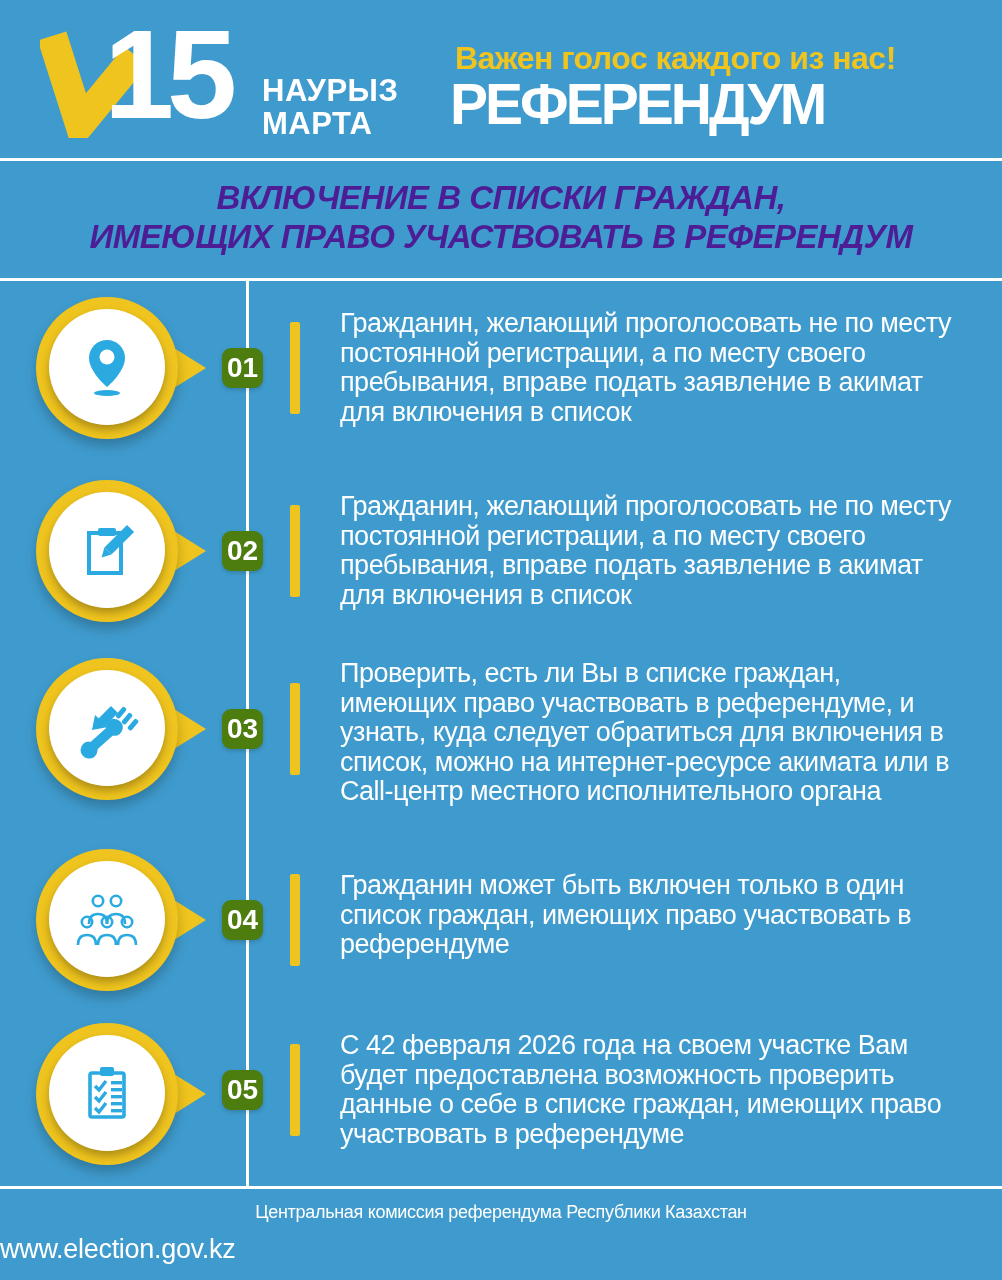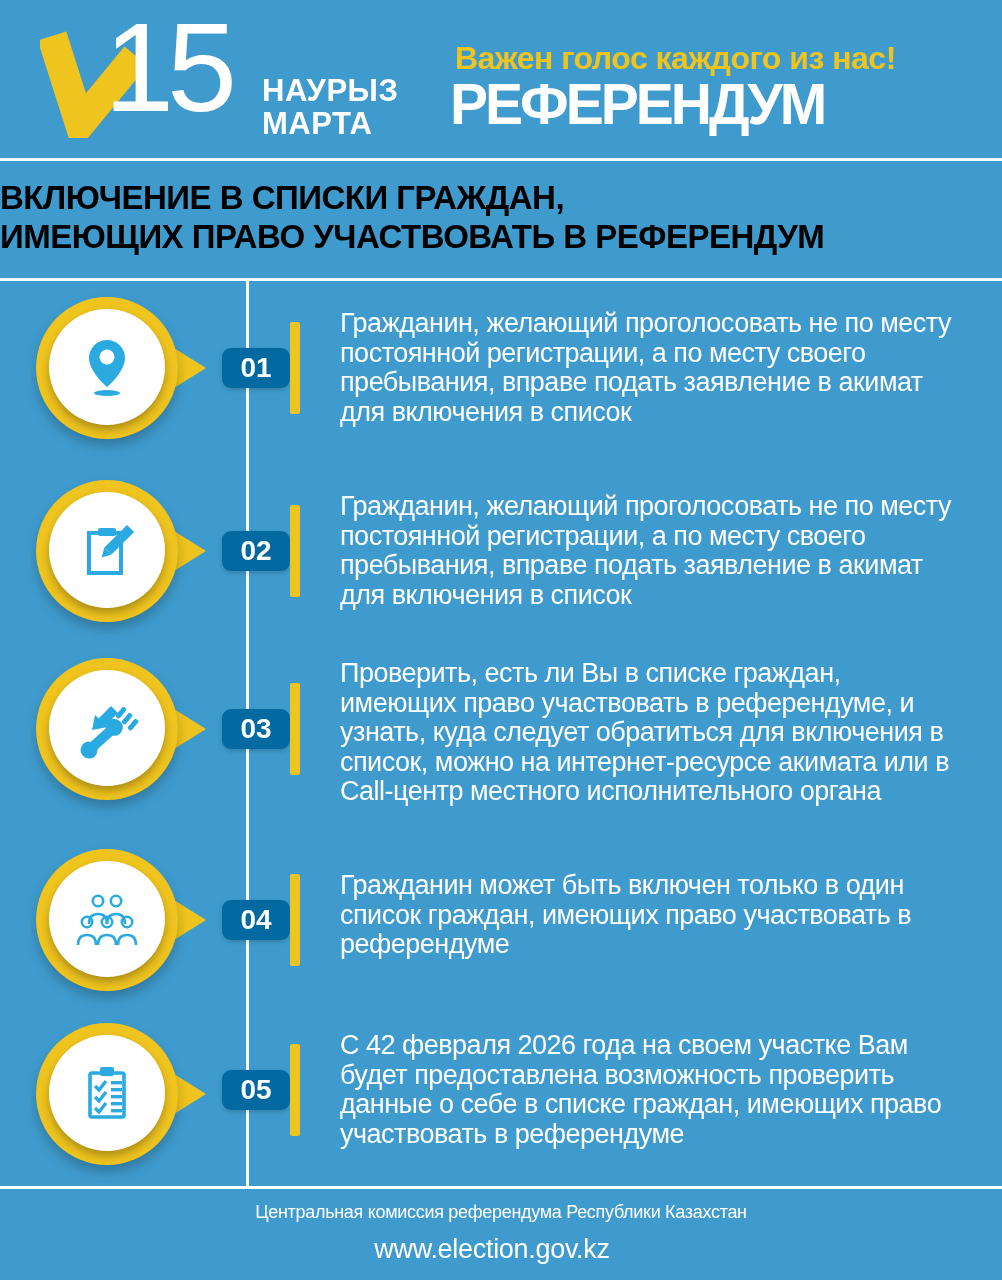--- a/index.html
+++ b/index.html
@@ -8,79 +8,79 @@
     background:#3F9BCD;
     font-family:"Liberation Sans", sans-serif;
     -webkit-font-smoothing:antialiased;
   }
   .hrule { position:absolute; left:0; width:1002px; height:3px; background:#ffffff; }
   .vline { position:absolute; left:246px; top:281px; width:3px; height:905px; background:#ffffff; }
 
   
   .logo-check { position:absolute; left:40px; top:28px; }
   .big-day {
-    position:absolute; left:104px; top:13px;
-    font-size:126px; line-height:110px; font-weight:normal; color:#ffffff; letter-spacing:-7px;
+    position:absolute; left:104px; top:20px;
+    font-size:126px; line-height:110px; font-weight:bold; color:#ffffff; letter-spacing:-7px;
   }
   .logo-months { position:absolute; left:262px; top:74px; color:#ffffff; font-weight:bold;
     font-size:31px; line-height:33px; letter-spacing:0.5px; }
   .slogan {
     position:absolute; left:455px; top:40px;
     color:#EFC41E; font-weight:bold; font-size:32px; letter-spacing:-0.5px;
   }
   .referendum {
     position:absolute; left:450px; top:62px;
     color:#ffffff; font-weight:bold; font-size:57px; line-height:84px; letter-spacing:-3px;
   }
 
   
   .banner {
     position:absolute; left:0; top:178px; width:1002px;
-    text-align:left; color:#000000; font-weight:bold;
-    font-size:33px; line-height:39px; letter-spacing:-0.5px;
+    text-align:center; color:#4c1d95; font-weight:bold;
+    font-size:33px; line-height:39px; letter-spacing:-0.5px;font-style:italic;
   }
 
   
   .item-circle {
     position:absolute; left:36px; width:142px; height:142px; border-radius:50%;
     background:#EFC41E; box-shadow:0 7px 12px rgba(0,0,0,0.22);
   }
   .item-arrow {
     position:absolute; left:158px; width:0; height:0;
     border-left:48px solid #EFC41E;
     border-top:30px solid transparent;
     border-bottom:30px solid transparent;
   }
   .item-circle .inner {
     position:absolute; left:13px; top:12px; width:116px; height:116px; border-radius:50%;
     background:#ffffff; box-shadow:0 5px 8px rgba(0,0,0,0.28);
     display:flex; align-items:center; justify-content:center;
   }
   .badge {
-    position:absolute; left:222px; width:68px; height:40px; border-radius:9px;
-    background:#0369a1; box-shadow:0 2px 4px rgba(0,0,0,0.18);
+    position:absolute; left:222px; width:41px; height:40px; border-radius:9px;
+    background:#4d7c0f; box-shadow:0 2px 4px rgba(0,0,0,0.18);
     display:flex; align-items:center; justify-content:center;
     color:#ffffff; font-weight:bold; font-size:28px;text-align:center;
   }
   .accent-bar {
     position:absolute; left:290px; width:10px; height:92px; border-radius:2px;
     background:#EFC41E;
   }
   .item-text {
     position:absolute; left:340px; width:618px; transform:translateY(-50%);
     color:#ffffff; font-size:27px; line-height:29.5px; letter-spacing:-0.5px;
   }
 
   
   .footer-org {
     position:absolute; left:0; top:1202px; width:1002px; text-align:center;
     color:#ffffff; font-size:18px; letter-spacing:-0.3px;
   }
   .footer-site {
-    position:absolute; left:0; top:1234px; width:984px; text-align:center;
+    position:absolute; left:0; top:1234px; width:984px; text-align:left;
     color:#ffffff; font-size:27px; letter-spacing:-0.3px;
   }
 </style>
 </head>
 <body>
 
 <div class="poster">
 
   <div>
     <svg class="logo-check" width="100" height="110" viewBox="0 0 100 110">

